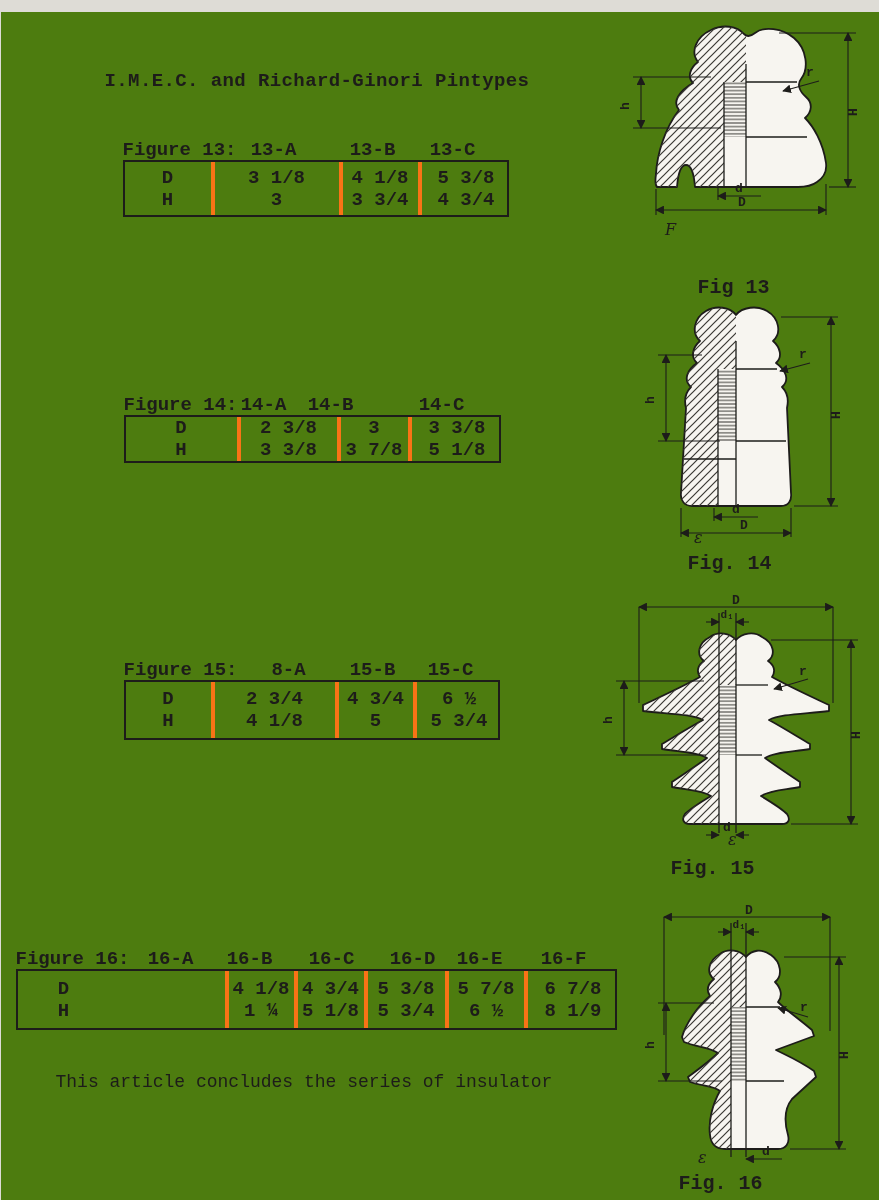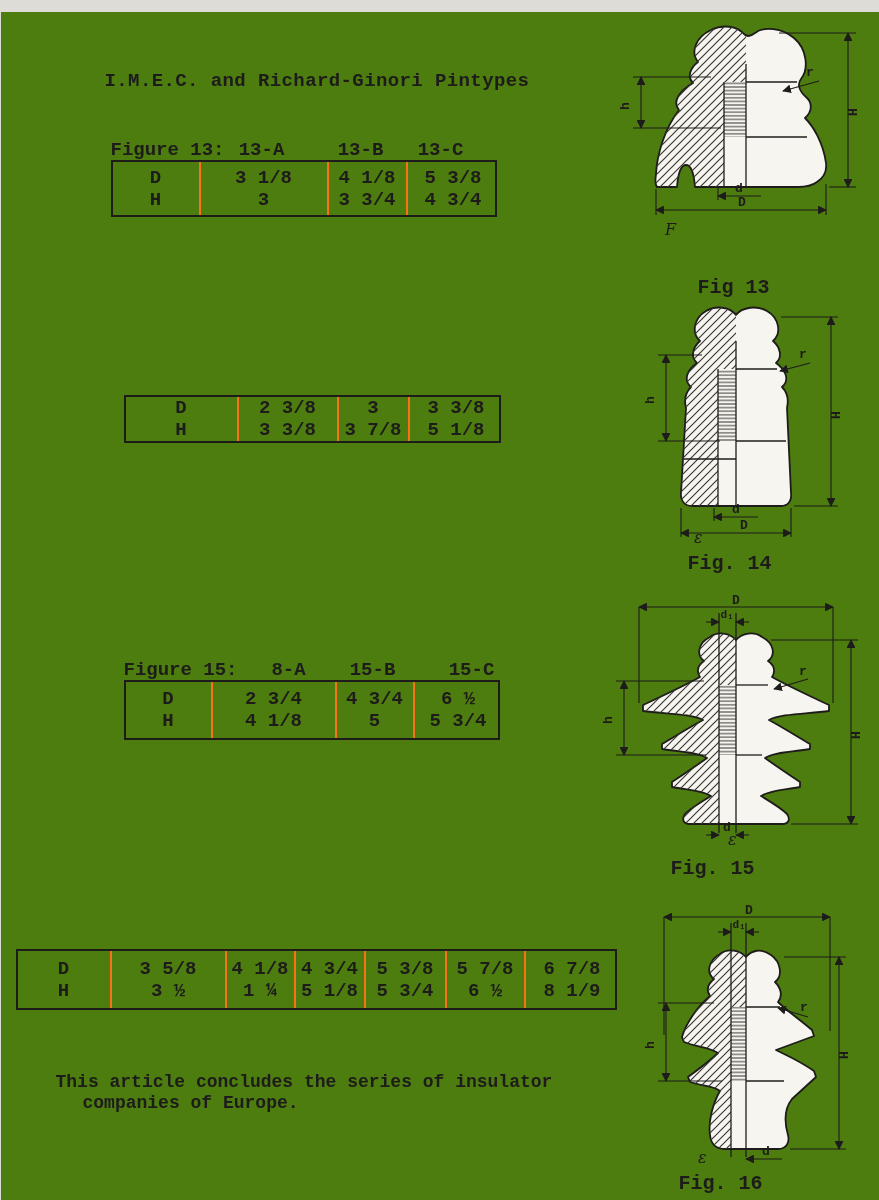--- a/index.html
+++ b/index.html
@@ -13,23 +13,23 @@
   .tbl{position:absolute;}
   .thead{position:relative;height:20px;font-size:19px;font-weight:bold;}
   .thead span{position:absolute;bottom:-1px;white-space:nowrap;}
   .thead .tcol{transform:translateX(-50%);}
   .tbox{position:relative;border:2px solid #1d1c1a;box-sizing:border-box;}
   .tcell{
     position:absolute;top:0;bottom:0;box-sizing:border-box;
     display:flex;flex-direction:column;justify-content:center;
     text-align:center;font-size:19px;font-weight:bold;line-height:22px;white-space:nowrap;
   }
-  .bl{border-left:2px solid #f97316;}
+  .bl{border-left:4px solid #f97316;}
   .cap{position:absolute;font-size:20px;font-weight:bold;white-space:nowrap;}
-  .closing{position:absolute;font-size:18px;font-weight:bold;white-space:nowrap;}
+  .closing{position:absolute;font-size:18px;font-weight:normal;white-space:nowrap;}
   svg{display:block;}
   .body{stroke:#1d1c1a;stroke-width:1.8;fill:#f7f5f0;stroke-linejoin:round;}
   .ln{stroke:#1d1c1a;stroke-width:1.3;fill:none;}
   .dim{stroke:#1d1c1a;stroke-width:1.1;fill:none;}
   .dtxt{font-family:"Liberation Mono","DejaVu Sans Mono",monospace;font-weight:bold;font-size:13px;fill:#1d1c1a;}
   .dtxt.sm{font-size:11px;}
   .foot{font-family:"DejaVu Serif","Liberation Serif",serif;font-style:italic;font-size:16px;fill:#1d1c1a;}
 </style>
 </head>
 <body>
@@ -45,21 +45,21 @@
         <line x1="0" y1="1.8" x2="8" y2="1.8" stroke="#3a3833" stroke-width="1"></line>
       </pattern>
       <marker id="arr" viewBox="0 0 10 10" refX="9" refY="5" markerWidth="8" markerHeight="8" orient="auto-start-reverse">
         <path d="M0,0 L10,5 L0,10 z" fill="#1d1c1a"></path>
       </marker>
     </defs>
   </svg>
 
   <div class="abs title" style="left:104px;top:58px">I.M.E.C. and Richard-Ginori Pintypes</div>
 
-  <div class="tbl" style="left:110px;top:128px;width:386px">
+  <div class="tbl" style="left:122px;top:128px;width:386px">
     <div class="thead">
       <span style="left:0">Figure 13:</span>
       <span class="tcol" style="left:151px">13-A</span>
       <span class="tcol" style="left:250px">13-B</span>
       <span class="tcol" style="left:330px">13-C</span>
     </div>
     <div class="tbox" style="width:386px;height:57px">
       <div class="tcell" style="left:0;width:86px">
         <div>D</div>
         <div>H</div>
@@ -73,20 +73,26 @@
         <div>3 3/4</div>
       </div>
       <div class="tcell bl" style="left:293px;width:93px">
         <div>5 3/8</div>
         <div>4 3/4</div>
       </div>
     </div>
   </div>
 
   <div class="tbl" style="left:123px;top:383px;width:377px">
+    <div class="thead">
+      <span style="left:0">Figure 14:</span>
+      <span class="tcol" style="left:140px">14-A</span>
+      <span class="tcol" style="left:207px">14-B</span>
+      <span class="tcol" style="left:318px">14-C</span>
+    </div>
     <div class="tbox" style="width:377px;height:48px">
       <div class="tcell" style="left:0;width:111px">
         <div>D</div>
         <div>H</div>
       </div>
       <div class="tcell bl" style="left:111px;width:100px">
         <div>2 3/8</div>
         <div>3 3/8</div>
       </div>
       <div class="tcell bl" style="left:211px;width:71px">
@@ -98,21 +104,21 @@
         <div>5 1/8</div>
       </div>
     </div>
   </div>
 
   <div class="tbl" style="left:123px;top:648px;width:376px">
     <div class="thead">
       <span style="left:0">Figure 15:</span>
       <span class="tcol" style="left:165px">8-A</span>
       <span class="tcol" style="left:249px">15-B</span>
-      <span class="tcol" style="left:348px">15-C</span>
+      <span class="tcol" style="left:327px">15-C</span>
     </div>
     <div class="tbox" style="width:376px;height:60px">
       <div class="tcell" style="left:0;width:85px">
         <div>D</div>
         <div>H</div>
       </div>
       <div class="tcell bl" style="left:85px;width:124px">
         <div>2 3/4</div>
         <div>4 1/8</div>
       </div>
@@ -121,29 +127,34 @@
         <div>5</div>
       </div>
       <div class="tcell bl" style="left:287px;width:89px">
         <div>6 ½</div>
         <div>5 3/4</div>
       </div>
     </div>
   </div>
 
   <div class="tbl" style="left:15px;top:937px;width:601px">
+    <div class="thead">
+      <span style="left:0">Figure 16:</span>
+      <span class="tcol" style="left:155px">16-A</span>
+      <span class="tcol" style="left:234px">16-B</span>
+      <span class="tcol" style="left:316px">16-C</span>
+      <span class="tcol" style="left:397px">16-D</span>
+      <span class="tcol" style="left:464px">16-E</span>
+      <span class="tcol" style="left:548px">16-F</span>
+    </div>
     <div class="tbox" style="width:601px;height:61px">
       <div class="tcell" style="left:0;width:92px">
         <div>D</div>
         <div>H</div>
       </div>
-      <div class="tcell bl" style="left:92px;width:115px">
-        <div>3 5/8</div>
-        <div>3 ½</div>
-      </div>
       <div class="tcell bl" style="left:207px;width:69px">
         <div>4 1/8</div>
         <div>1 ¼</div>
       </div>
       <div class="tcell bl" style="left:276px;width:70px">
         <div>4 3/4</div>
         <div>5 1/8</div>
       </div>
       <div class="tcell bl" style="left:346px;width:81px">
         <div>5 3/8</div>
@@ -154,21 +165,20 @@
         <div>6 ½</div>
       </div>
       <div class="tcell bl" style="left:506px;width:95px">
         <div>6 7/8</div>
         <div>8 1/9</div>
       </div>
     </div>
   </div>
 
   <div class="closing" style="left:55px;top:1060px">This article concludes the series of insulator</div>
-  <div class="closing" style="left:82px;top:1081px">companies of Europe.</div>
 
   <svg class="abs" style="left:598px;top:12px" width="265" height="220" viewBox="0 0 265 220">
     <defs>
       <clipPath id="clip13">
         <path d="M145,10 C138,2 124,0 112,6 C97,13 91,28 99,38 C91,44 88,53 94,59 C80,67 73,78 80,86 C66,104 58,130 57,150 C56,157 56,161 58,163 L78,163 C79,150 82,141 87,141 C92,141 95,150 96,163 L199,163 C206,163 214,161 218,158 C224,154 228,147 227,139 C224,118 214,102 206,94 C213,88 214,79 207,73 C200,67 198,60 202,55 C210,45 208,25 195,14 C183,4 165,2 156,9 C151,13 148,13 145,10 Z"></path>
       </clipPath>
     </defs>
     <path class="body" d="M145,10 C138,2 124,0 112,6 C97,13 91,28 99,38 C91,44 88,53 94,59 C80,67 73,78 80,86 C66,104 58,130 57,150 C56,157 56,161 58,163 L78,163 C79,150 82,141 87,141 C92,141 95,150 96,163 L199,163 C206,163 214,161 218,158 C224,154 228,147 227,139 C224,118 214,102 206,94 C213,88 214,79 207,73 C200,67 198,60 202,55 C210,45 208,25 195,14 C183,4 165,2 156,9 C151,13 148,13 145,10 Z"></path>
     <g clip-path="url(#clip13)">
       <rect x="0" y="0" width="147" height="58" fill="url(#hatch)"></rect>

